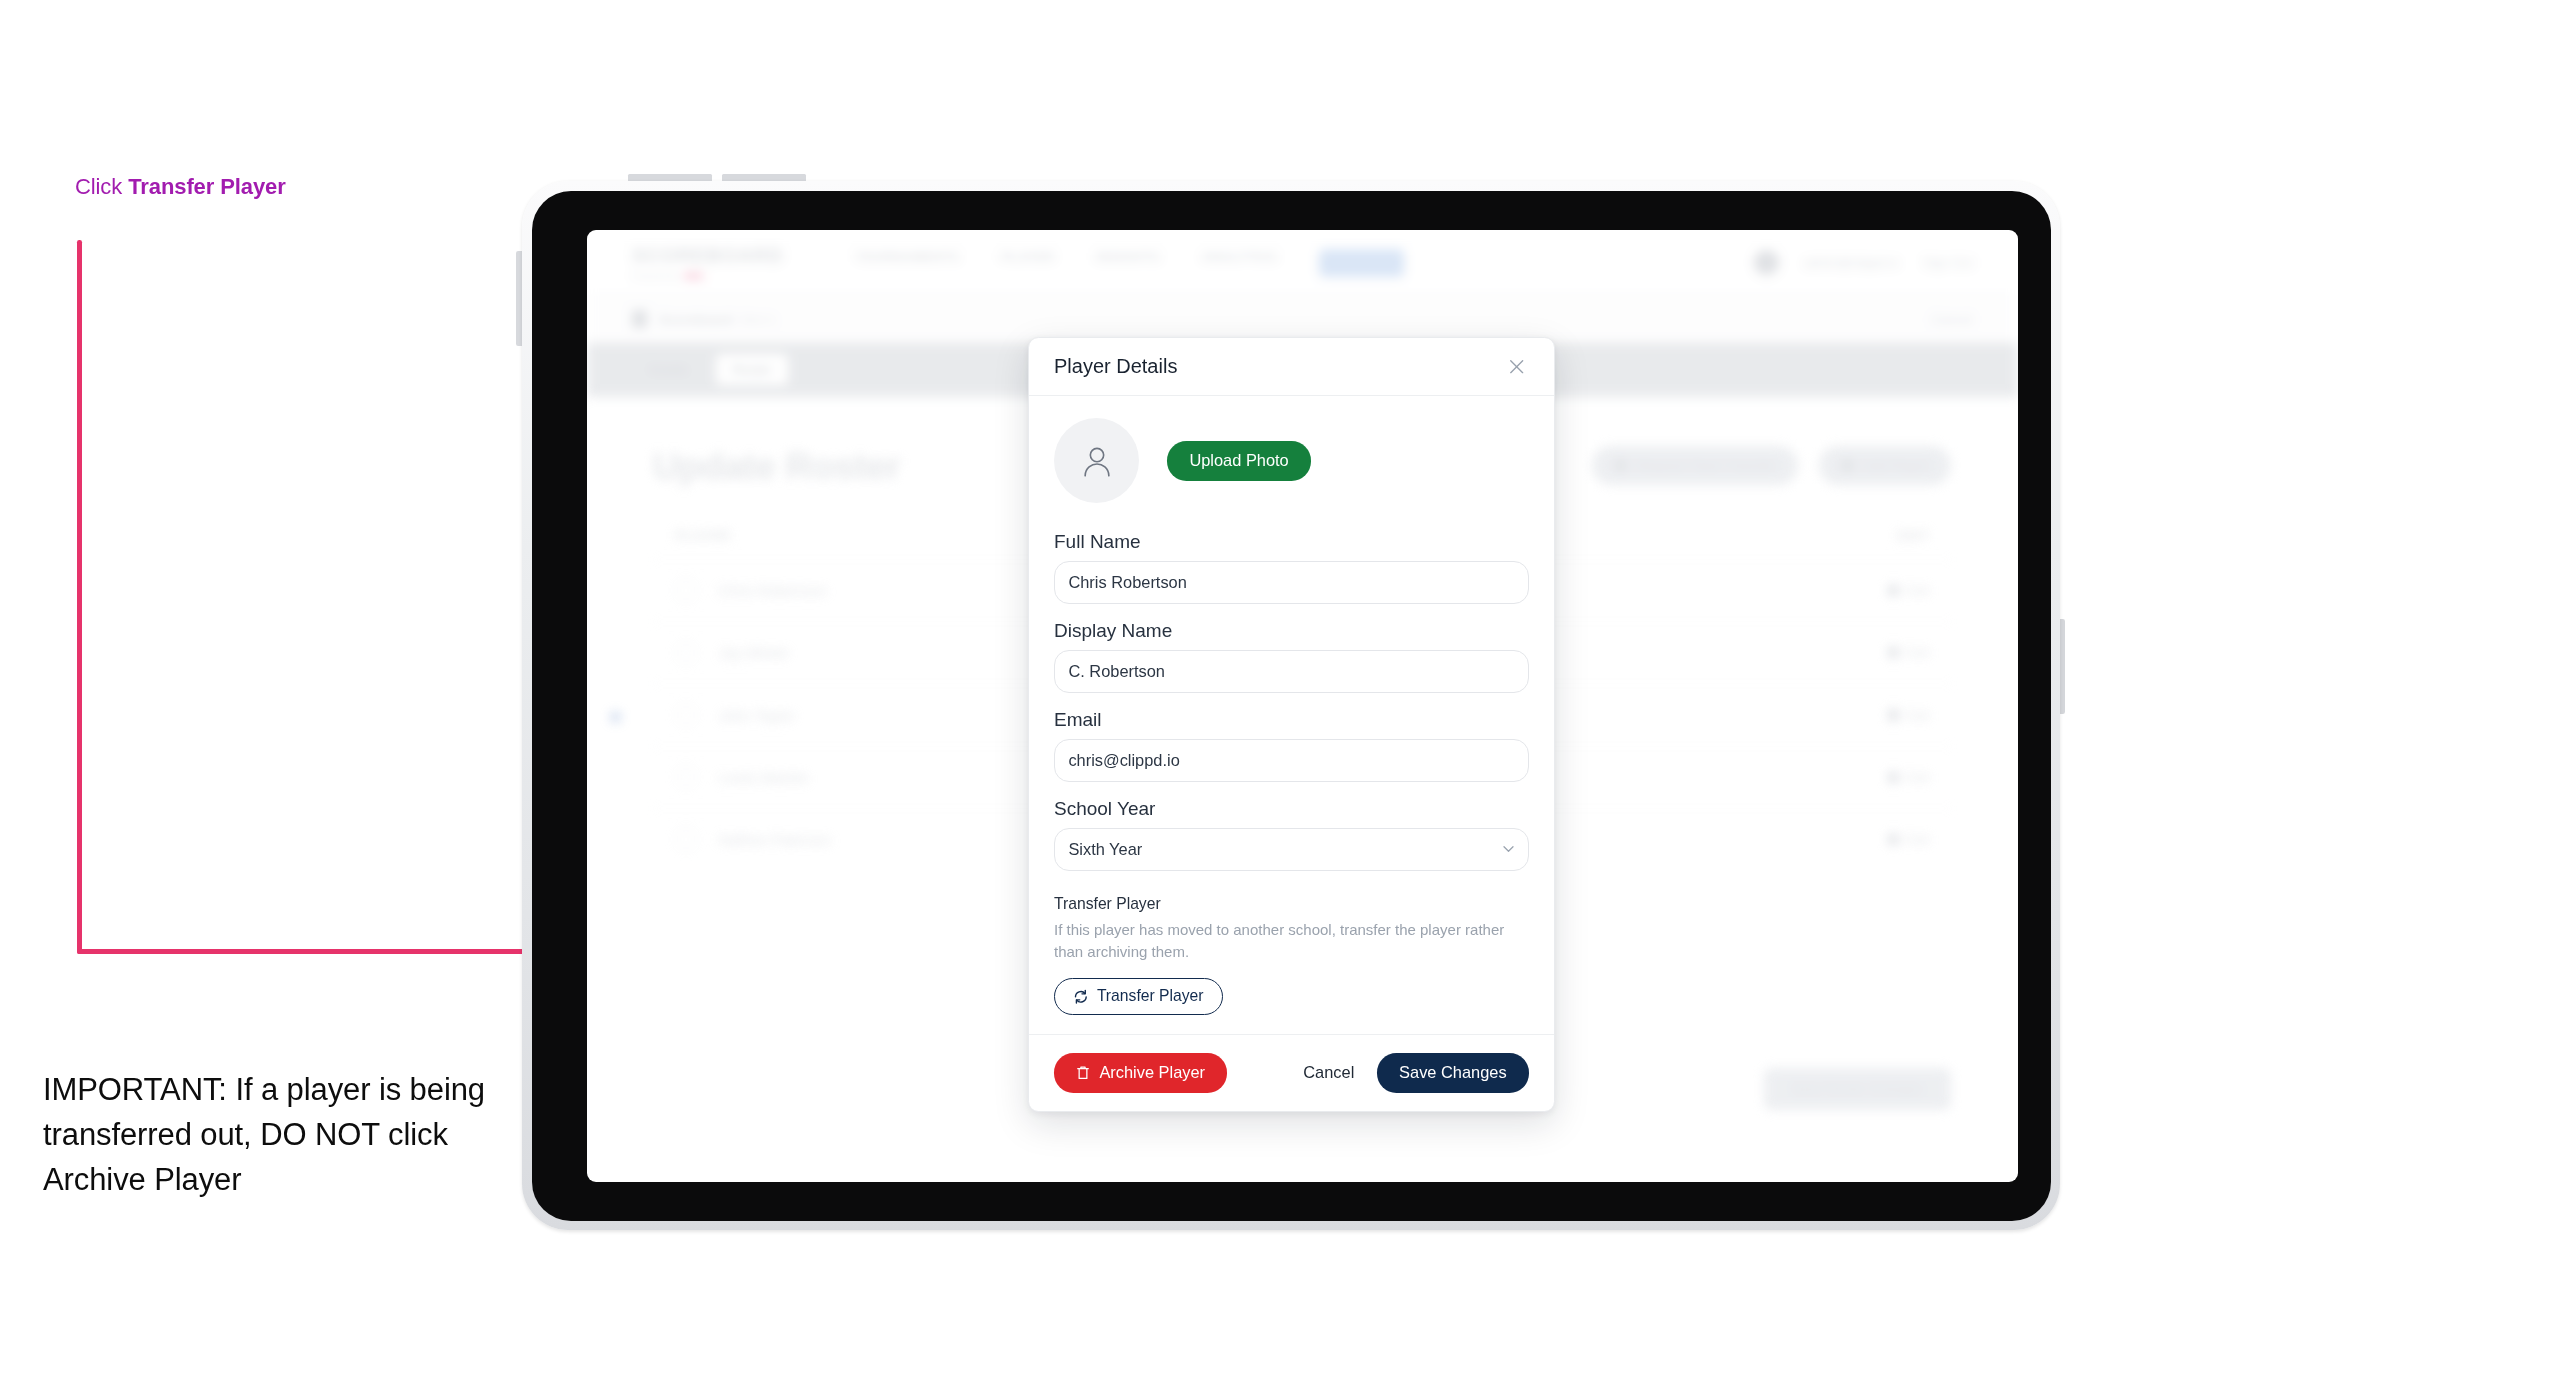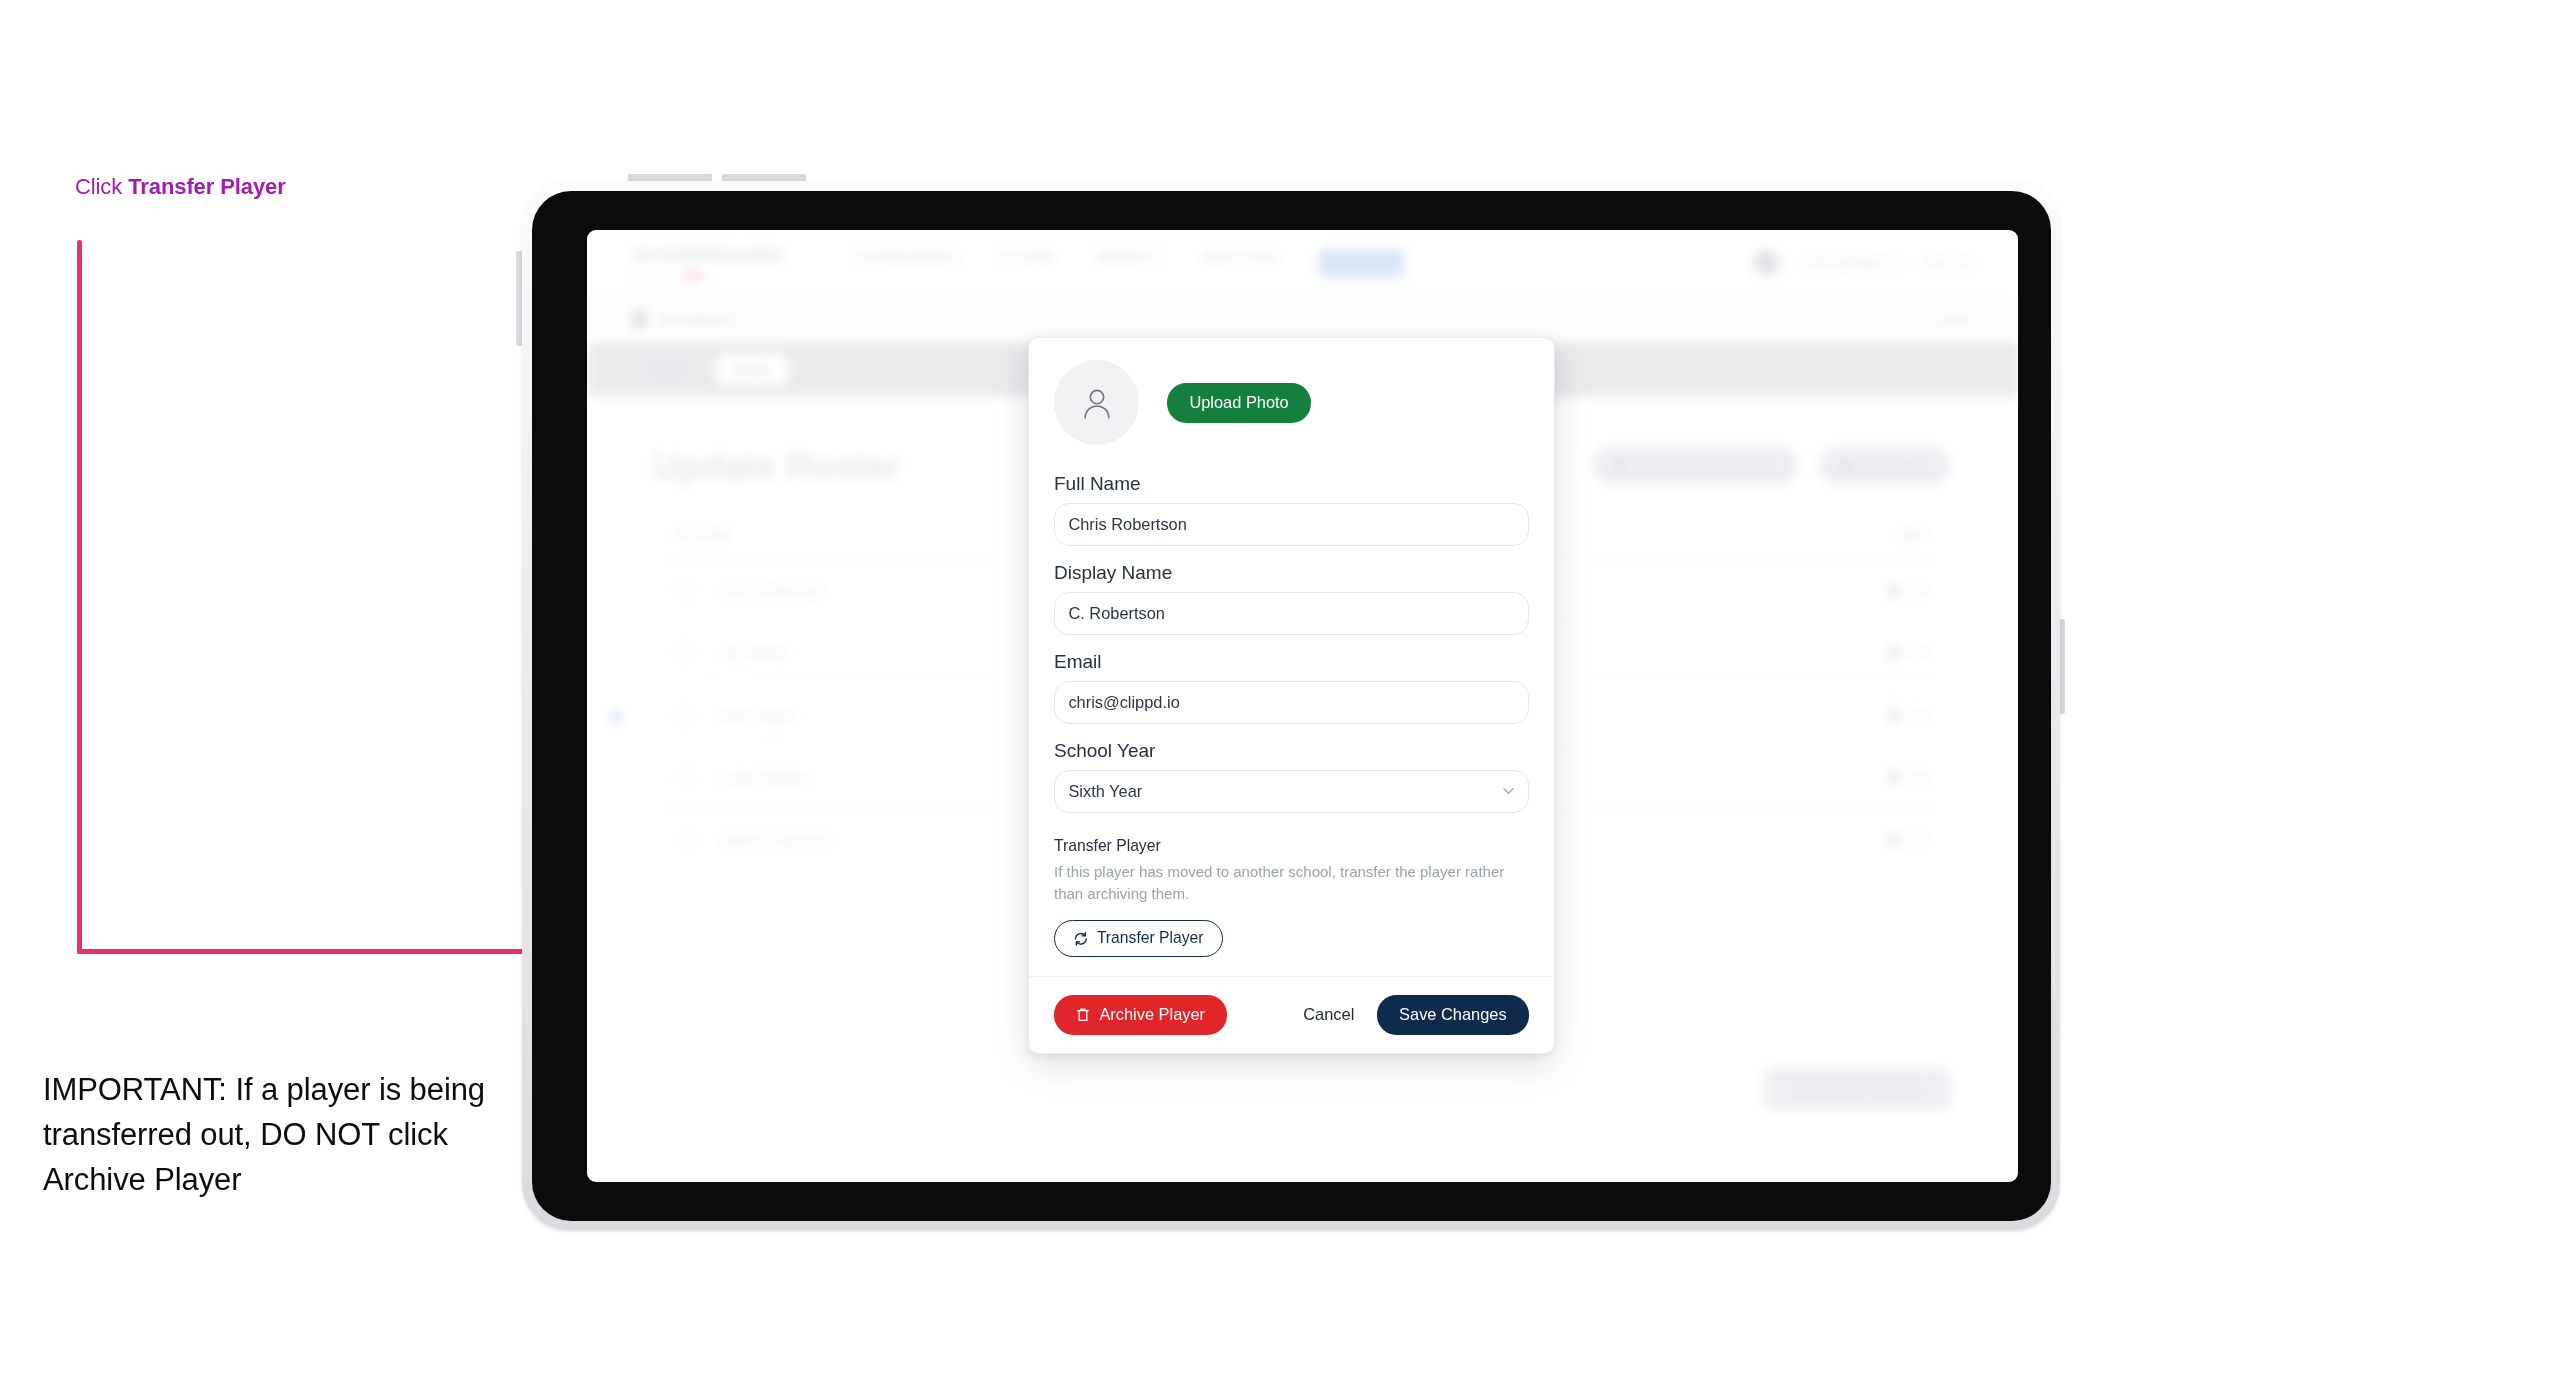--- a/index.html
+++ b/index.html
@@ -413,20 +413,29 @@
 
           <div class="app-footer-btn">Save Roster Changes</div>
         </div>
 
       </div>
     </div>
   </div>
 
   <div class="modal">
 
+    <div class="modal-head">
+      <span class="modal-title">Player Details</span>
+      <span class="modal-close">
+        <svg width="19.4" height="19.4" viewBox="0 0 26 26">
+          <line x1="5" y1="5" x2="21" y2="21" stroke="#98a1ad" stroke-width="1.8" stroke-linecap="round"></line>
+          <line x1="21" y1="5" x2="5" y2="21" stroke="#98a1ad" stroke-width="1.8" stroke-linecap="round"></line>
+        </svg>
+      </span>
+    </div>
 
     <div class="modal-body">
 
       <div class="photo-row">
         <span class="avatar-circle">
           <svg width="40" height="40" viewBox="0 0 54 54">
             <circle cx="27" cy="19" r="9" fill="none" stroke="#6f7682" stroke-width="2.2"></circle>
             <path d="M11 47 C11 36 20 31 27 31 C34 31 43 36 43 47" fill="none" stroke="#6f7682" stroke-width="2.2" stroke-linecap="round"></path>
           </svg>
         </span>

